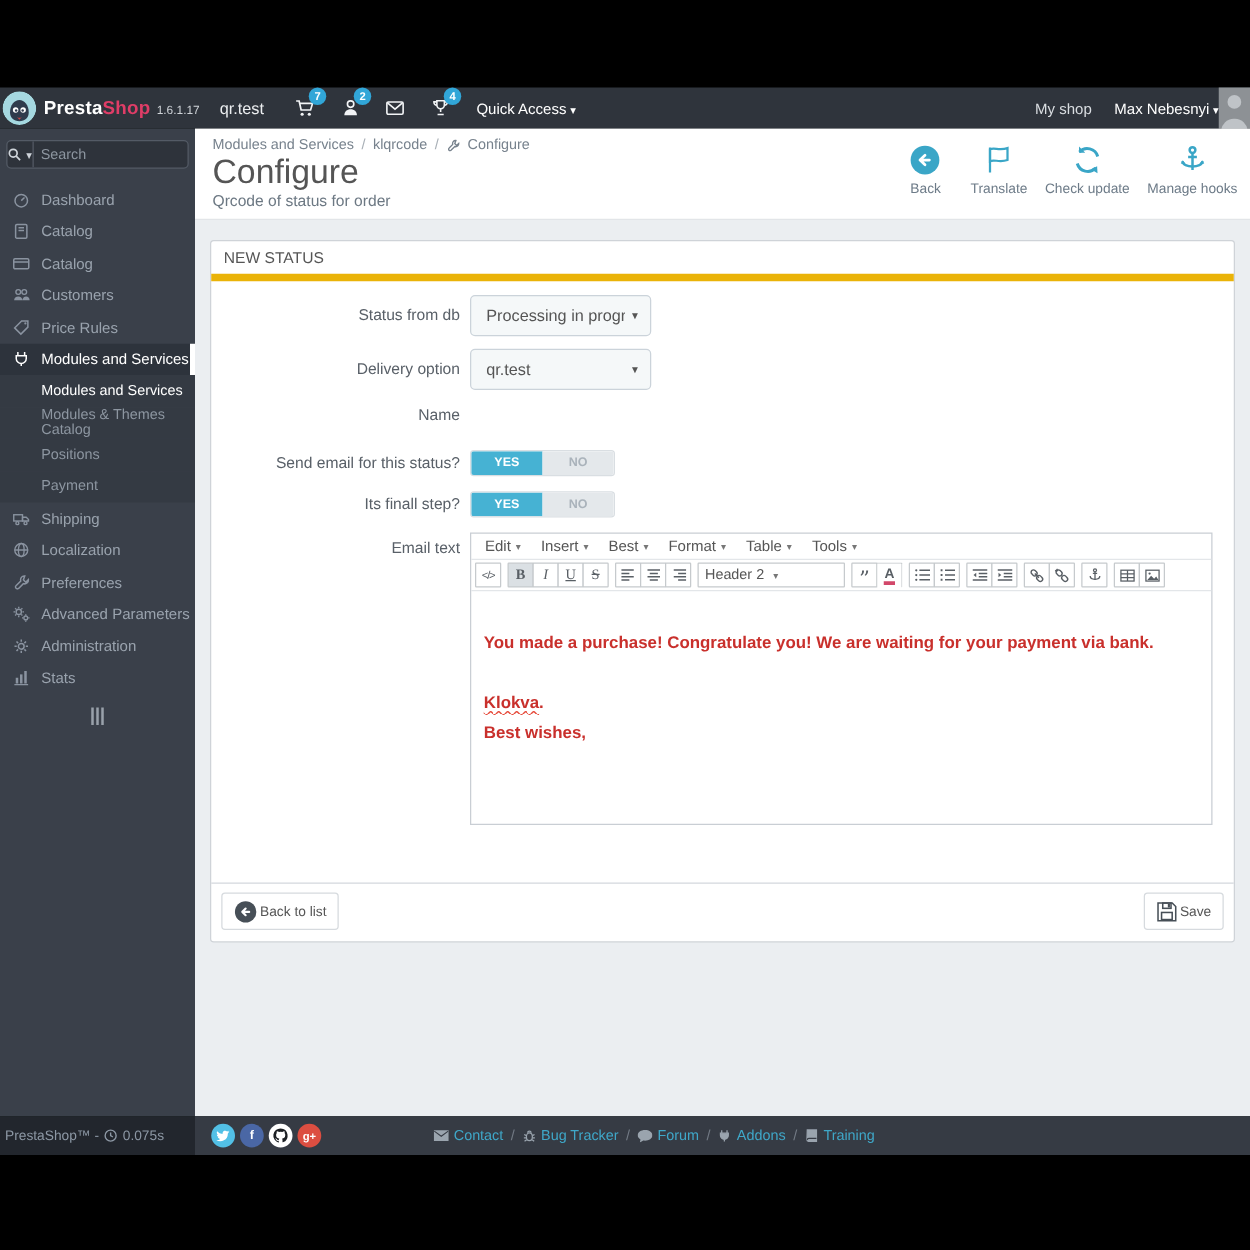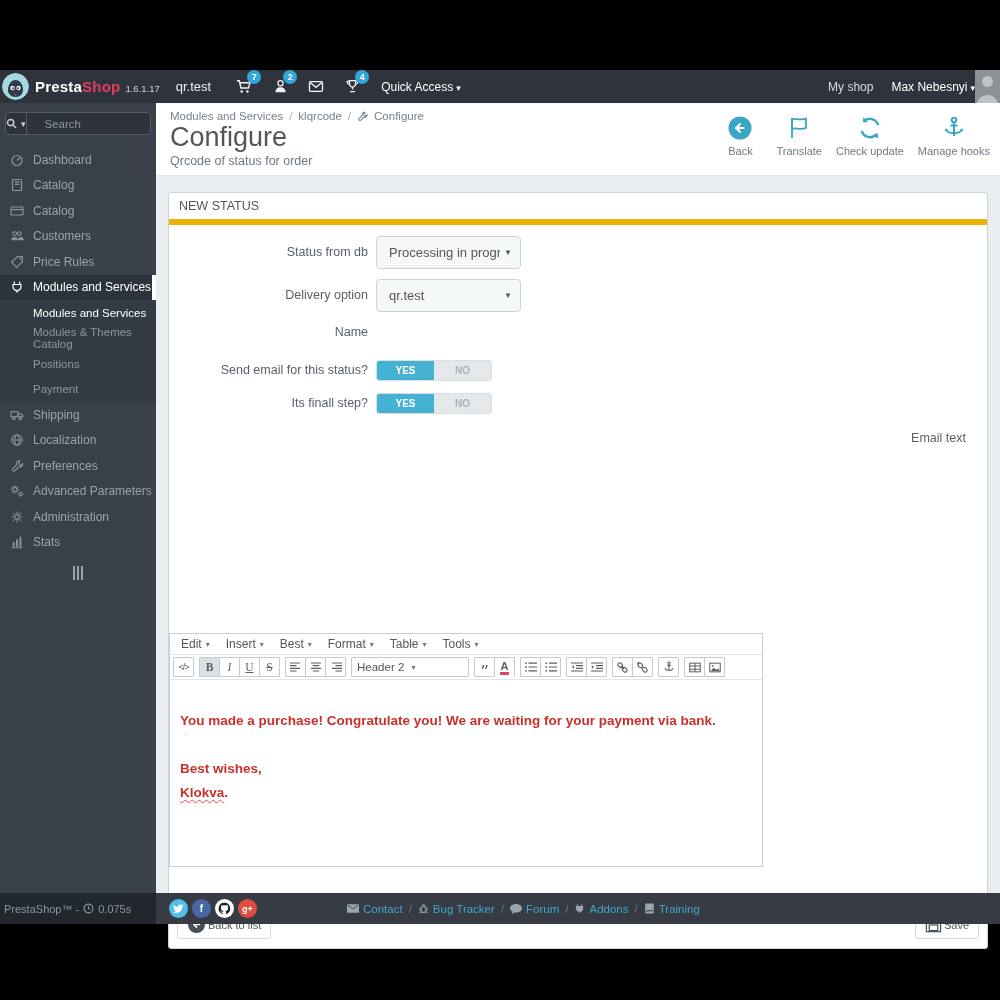--- a/index.html
+++ b/index.html
@@ -27,21 +27,21 @@
   .avatar .head { position:absolute; top:6px; left:7px; width:11px; height:11px; border-radius:50%; background:#bfc3c7; }
   .avatar .bust { position:absolute; bottom:-6px; left:2px; width:21px; height:14px; border-radius:10px 10px 0 0; background:#bfc3c7; }
 
   
   .bodyrow { flex:1; display:flex; min-height:0; }
 
   
   .sidebar { width:156px; flex:0 0 156px; background:#3a404a; display:flex; flex-direction:column; position:relative; }
   .searchwrap { display:flex; margin:9px 5px 12px 5px; height:23px; border:1px solid #545b66; border-radius:4px; overflow:hidden; background:#2e333b; }
   .searchbtn { width:27px; display:flex; align-items:center; justify-content:center; color:#cfd4da; border-right:1px solid #545b66; cursor:pointer; font-size:9px; gap:1px; }
-  .searchinput { flex:1; background:transparent; border:none; outline:none; color:#cdd2d8; font-size:11.5px; padding:0 18px; font-family:"Liberation Sans",sans-serif; }
+  .searchinput { flex:1; background:transparent; border:none; outline:none; color:#cdd2d8; font-size:11.5px; padding:0 6px; font-family:"Liberation Sans",sans-serif; }
   .searchinput::placeholder { color:#8d96a0; }
   .navitem { display:flex; align-items:center; height:25.5px; padding-left:9px; color:#9aa3ae; font-size:12px; cursor:pointer; }
   .navitem .nicon { width:15px; height:15px; margin-right:9px; color:#8a93a0; display:flex; align-items:center; justify-content:center; }
   .navitem.active { background:#2d333c; color:#fff; border-right:4px solid #fff; }
   .navitem.active .nicon { color:#fff; }
   .subitem { display:flex; align-items:center; height:25.5px; padding-left:33px; color:#8d96a1; font-size:11.5px; background:#343a43; cursor:pointer; }
   .subitem.current { color:#fff; }
   .collapse-handle { position:absolute; top:463px; left:0; width:100%; display:flex; justify-content:center; gap:2px; cursor:pointer; }
   .collapse-handle i { width:2px; height:14px; background:#99a1ab; }
 
@@ -442,21 +442,21 @@
             <div class="frow mb12">
               <div class="flabel lh21">Its finall step?</div>
               <div class="fctrl">
                 <div class="toggle">
                   <span class="t-yes">YES</span>
                   <span class="t-no">NO</span>
                 </div>
               </div>
             </div>
 
-            <div class="frow" style="margin-bottom:4px;flex-direction:column;">
+            <div class="frow" style="margin-bottom:16px;">
               <div class="flabel" style="padding-top:5px;">Email text</div>
               <div class="fctrl">
                 <div class="editor">
                   <div class="ed-menubar">
                     <span class="ed-menu">
                         <span>Edit</span>
                         <span class="caret">▾</span>
                       </span>
                     <span class="ed-menu">
                         <span>Insert</span>
@@ -589,22 +589,22 @@
                             <circle cx="4" cy="3.7" r="1" fill="currentColor" stroke="none"></circle>
                             <path d="M2 9.3 5.3 5.5l2.6 2.6 1.8-1.8 2 3z" fill="currentColor" stroke="none"></path>
                           </svg>
                         </span>
                     </div>
                   </div>
                   <div class="ed-content">
                     <p></p>
                     <p>You made a purchase! Congratulate you! We are waiting for your payment via bank.</p>
                     <p></p>
+                    <p><span class="misspell">Klokva</span>.</p>
                     <p>Best wishes,</p>
-                    <p><span class="misspell">Klokva</span>.</p>
                   </div>
                 </div>
               </div>
             </div>
 
           </div>
 
           <div class="panelfoot">
             <div class="footbtn">
               <span class="fbicon">

